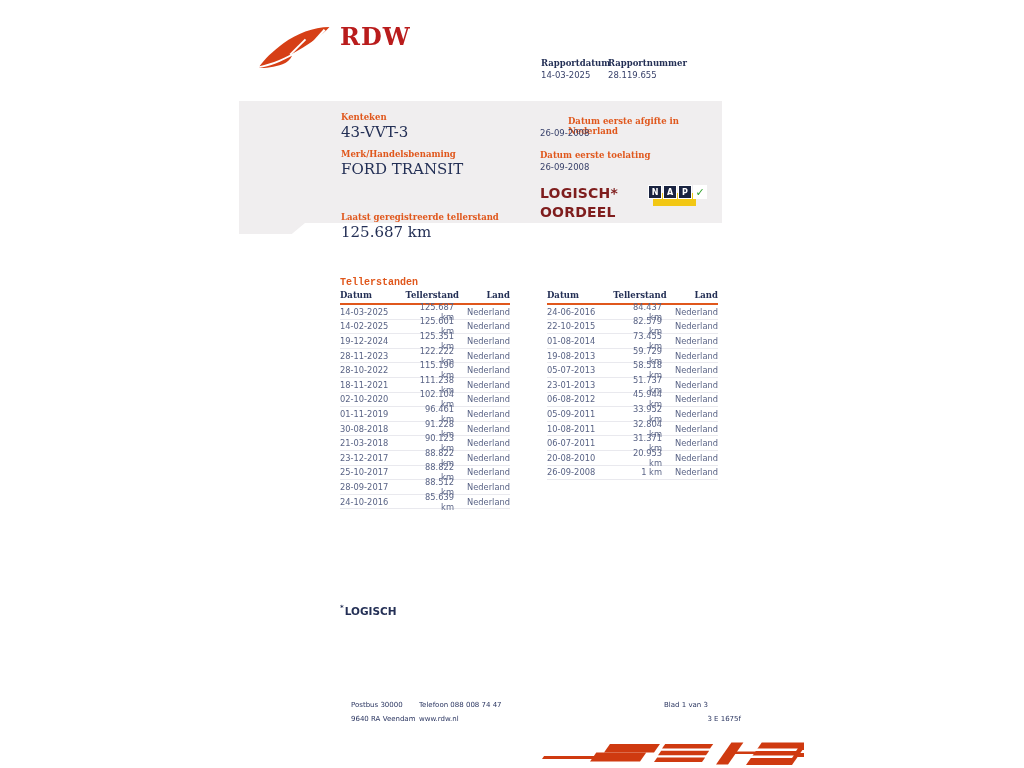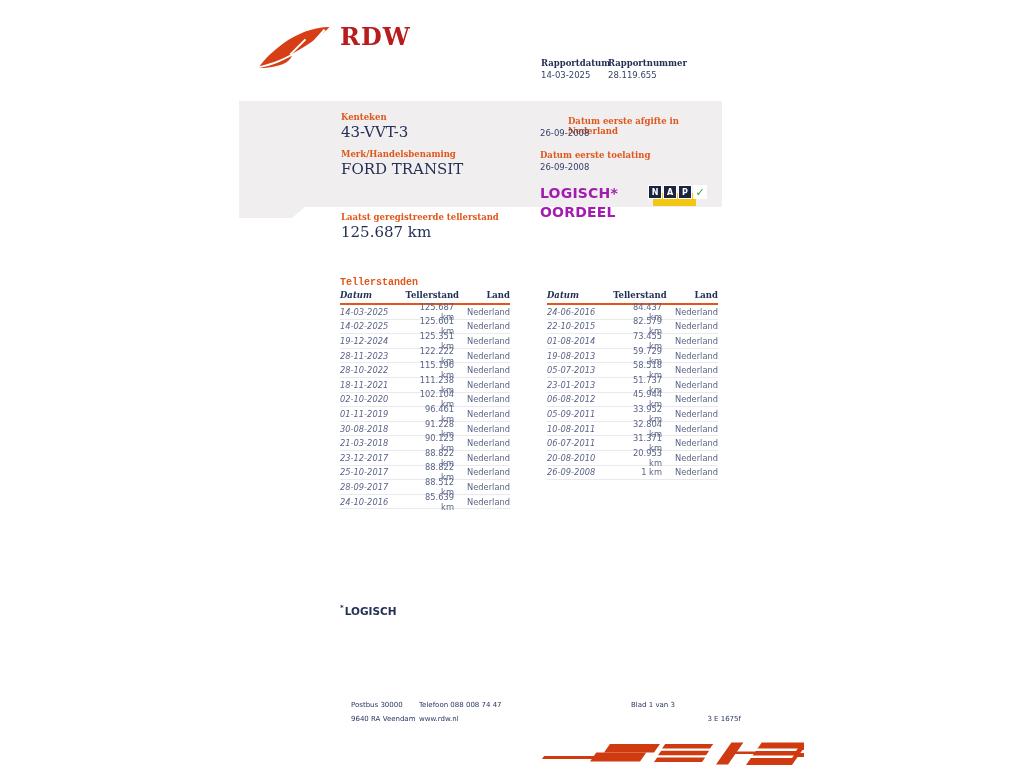--- a/index.html
+++ b/index.html
@@ -12,34 +12,34 @@
              font-weight:bold;font-size:24px;color:#b91c1c;letter-spacing:1px;}
   .doc-title{position:absolute;left:541px;top:27px;font-family:"DejaVu Serif","Liberation Serif",serif;
              font-weight:bold;font-size:16.5px;color:#e0571c;}
   .meta-label{position:absolute;font-family:"DejaVu Serif","Liberation Serif",serif;font-weight:bold;
               font-size:8.5px;color:#232f55;}
   .meta-value{position:absolute;font-size:8.5px;color:#39426b;}
   .lbl-rdate{left:541px;top:58px;} .val-rdate{left:541px;top:70px;}
   .lbl-rnum{left:608px;top:58px;}  .val-rnum{left:608px;top:70px;}
 
   
-  .panel{position:absolute;left:239px;top:101px;width:483px;height:106px;background:#f0eeef;}
+  .panel{position:absolute;left:239px;top:101px;width:483px;height:122px;background:#f0eeef;}
   .panel::after{content:"";position:absolute;left:0;top:100%;width:66px;height:11px;background:#f0eeef;
                 clip-path:polygon(0 0,100% 0,80% 100%,0 100%);}
   .p-label{position:absolute;font-family:"DejaVu Serif","Liberation Serif",serif;font-weight:bold;
            font-size:8.5px;color:#e0571c;}
   .p-serif-value{position:absolute;font-family:"DejaVu Serif","Liberation Serif",serif;
                  font-size:15px;color:#232f55;}
   .p-small-value{position:absolute;font-size:8.5px;color:#39426b;}
   .lbl-kenteken{left:102px;top:11px;}   .val-kenteken{left:102px;top:22px;}
   .lbl-merk{left:102px;top:48px;}       .val-merk{left:102px;top:59px;}
   .lbl-teller{left:102px;top:111px;}    .val-teller{left:102px;top:122px;}
   .lbl-afgifte{left:301px;top:15px;margin-left:28px;}    .val-afgifte{left:301px;top:27px;}
   .lbl-toelating{left:301px;top:49px;}  .val-toelating{left:301px;top:61px;}
-  .oordeel{position:absolute;font-weight:bold;font-size:14px;color:#a21caf;letter-spacing:0.2px;}
+  .oordeel{position:absolute;font-weight:bold;font-size:14px;color:#7f1d1d;letter-spacing:0.2px;}
   .oordeel-1{left:301px;top:84px;} .oordeel-2{left:301px;top:103px;}
 
   
   .nap{position:absolute;left:409px;top:84px;width:50px;height:24px;}
   .nap-yellow{position:absolute;left:5px;top:8px;width:43px;height:13px;background:#f2c714;}
   .nap-squares{position:absolute;left:0;top:0;display:flex;gap:1px;}
   .nap-sq{width:12px;height:12px;background:#1a2340;color:#ffffff;font-weight:bold;font-size:8px;
           display:flex;align-items:center;justify-content:center;border:1px solid #ffffff;}
   .nap-check-box{width:12px;height:12px;background:#ffffff;display:flex;align-items:center;
                  justify-content:center;border:1px solid #ffffff;}
@@ -48,35 +48,35 @@
   
   .section-title{position:absolute;left:340px;top:277px;font-family:Liberation Mono, monospace;
                  font-weight:bold;font-size:10px;color:#e0571c;text-align:right;}
   .odo-table{position:absolute;top:290px;width:170px;}
   .odo-left{left:340px;} .odo-right{left:547px;width:171px;}
   .t-header{display:flex;align-items:flex-end;font-family:"DejaVu Serif","Liberation Serif",serif;
             font-weight:bold;font-size:8.5px;color:#232f55;border-bottom:2px solid #e0571c;
             padding-bottom:3px;}
   .t-row{display:flex;align-items:center;height:13.6px;border-bottom:1px solid #e9e9ee;
          font-size:8.3px;color:#5a6486;}
-  .c-datum{width:72px;text-align:left;font-style:italic;}
+  .c-datum{width:72px;text-align:left;}
   .c-tell{flex:1;text-align:right;}
   .c-land{width:56px;text-align:right;}
 
   
   .footnote-title{position:absolute;left:340px;top:604px;font-weight:bold;font-size:10.5px;color:#232f55;}
   .footnote-title .sup{font-size:7px;vertical-align:super;margin-right:1px;}
   .footnote-text{position:absolute;left:340px;top:621px;width:400px;font-size:7.8px;color:#e0602a;
                  line-height:15.5px;white-space:pre-line;}
 
   
   .f-cell{position:absolute;font-size:7px;color:#2a3560;margin-left:11px;}
   .f-a1{left:340px;top:701px;} .f-a2{left:340px;top:715px;}
   .f-ph{left:408px;top:701px;} .f-web{left:408px;top:715px;}
-  .f-page{left:620px;top:701px;width:110px;text-align:left;}
+  .f-page{left:620px;top:701px;width:110px;text-align:center;}
   .f-code{left:620px;top:715px;width:110px;text-align:right;}
 
   
   .speed-graphic{position:absolute;left:542px;top:739px;width:262px;height:29px;}
 </style>
 </head>
 <body>
 
 <div class="page">
 

